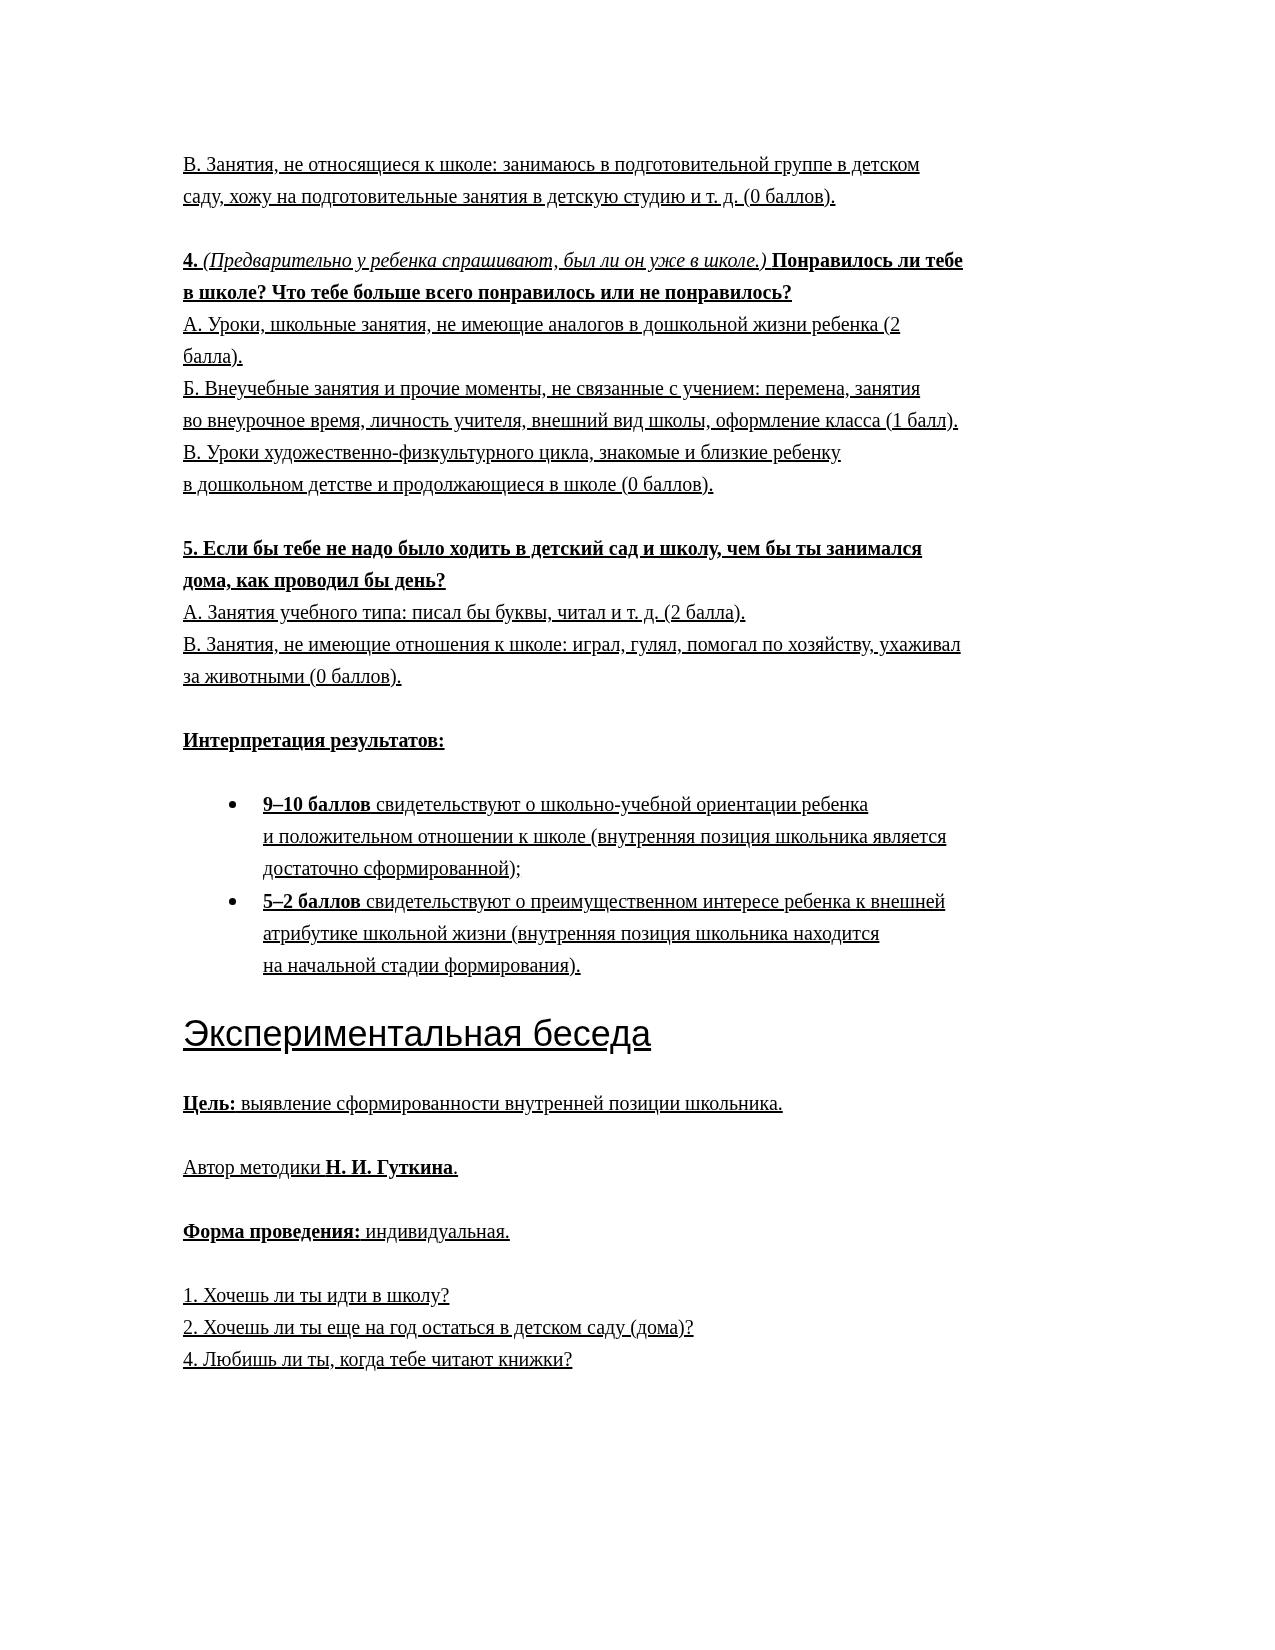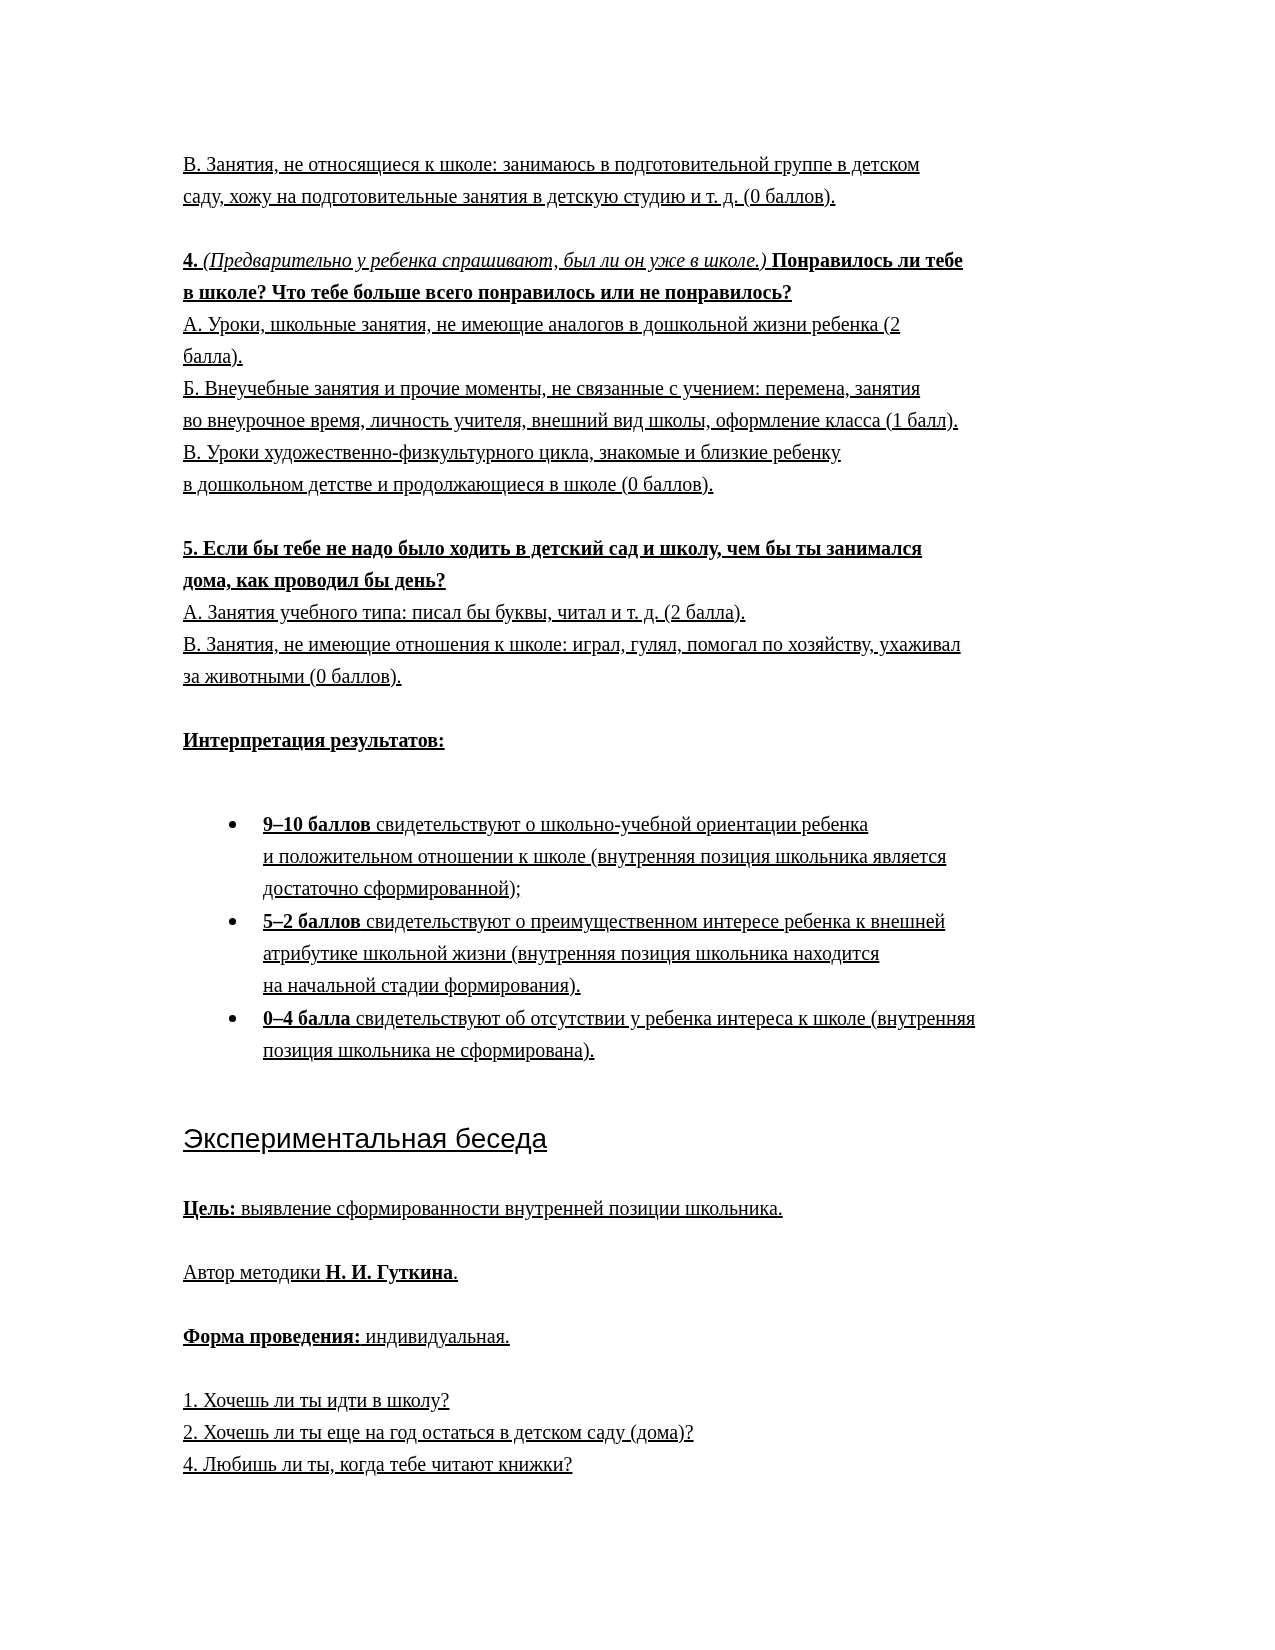--- a/index.html
+++ b/index.html
@@ -21,40 +21,40 @@
     background: #ffffff;
     overflow: hidden;
     text-decoration: underline;
   }
   .block { margin: 32px 0; }
   .pw { white-space: pre-wrap; }
   .b { font-weight: bold; }
   .i { font-style: italic; }
   ul.interp-list {
     list-style: none;
-    margin: 52px 0;
+    margin: 32px 0;
     padding: 0 0 0 80px;
   }
   ul.interp-list li {
     position: relative;
     margin: 1px 0;
   }
   ul.interp-list li::before {
     content: "";
     position: absolute;
     left: -34px;
     top: 13px;
     width: 7px;
     height: 7px;
     background: #000000;
     border-radius: 50%;
   }
   h1.section-title {
     font-family: "Liberation Sans", "DejaVu Sans", sans-serif;
-    font-size: 28px;
+    font-size: 36px;
     font-weight: 400;
     line-height: 42px;
     margin: 22px 0 30px 0;
     color: #000000;
   }
 </style>
 </head>
 <body>
 
 <div class="page">
@@ -83,22 +83,20 @@
 
   <div class="block pw b">Интерпретация результатов:</div>
 
   <ul class="interp-list">
     <li class="pw"><span class="b">9–10 баллов</span><span> свидетельствуют о школьно-учебной ориентации ребенка
 и положительном отношении к школе (внутренняя позиция школьника является
 достаточно сформированной);</span></li>
     <li class="pw"><span class="b">5–2 баллов</span><span> свидетельствуют о преимущественном интересе ребенка к внешней
 атрибутике школьной жизни (внутренняя позиция школьника находится
 на начальной стадии формирования).</span></li>
-    <li class="pw"><span class="b">0–4 балла</span><span> свидетельствуют об отсутствии у ребенка интереса к школе (внутренняя
-позиция школьника не сформирована).</span></li>
   </ul>
 
   <h1 class="section-title">Экспериментальная беседа</h1>
 
   <div class="block pw"><span class="b">Цель:</span><span> выявление сформированности внутренней позиции школьника.</span></div>
 
   <div class="block pw"><span>Автор методики </span><span class="b">Н. И. Гуткина</span><span>.</span></div>
 
   <div class="block pw"><span class="b">Форма проведения:</span><span> индивидуальная.</span></div>
 

